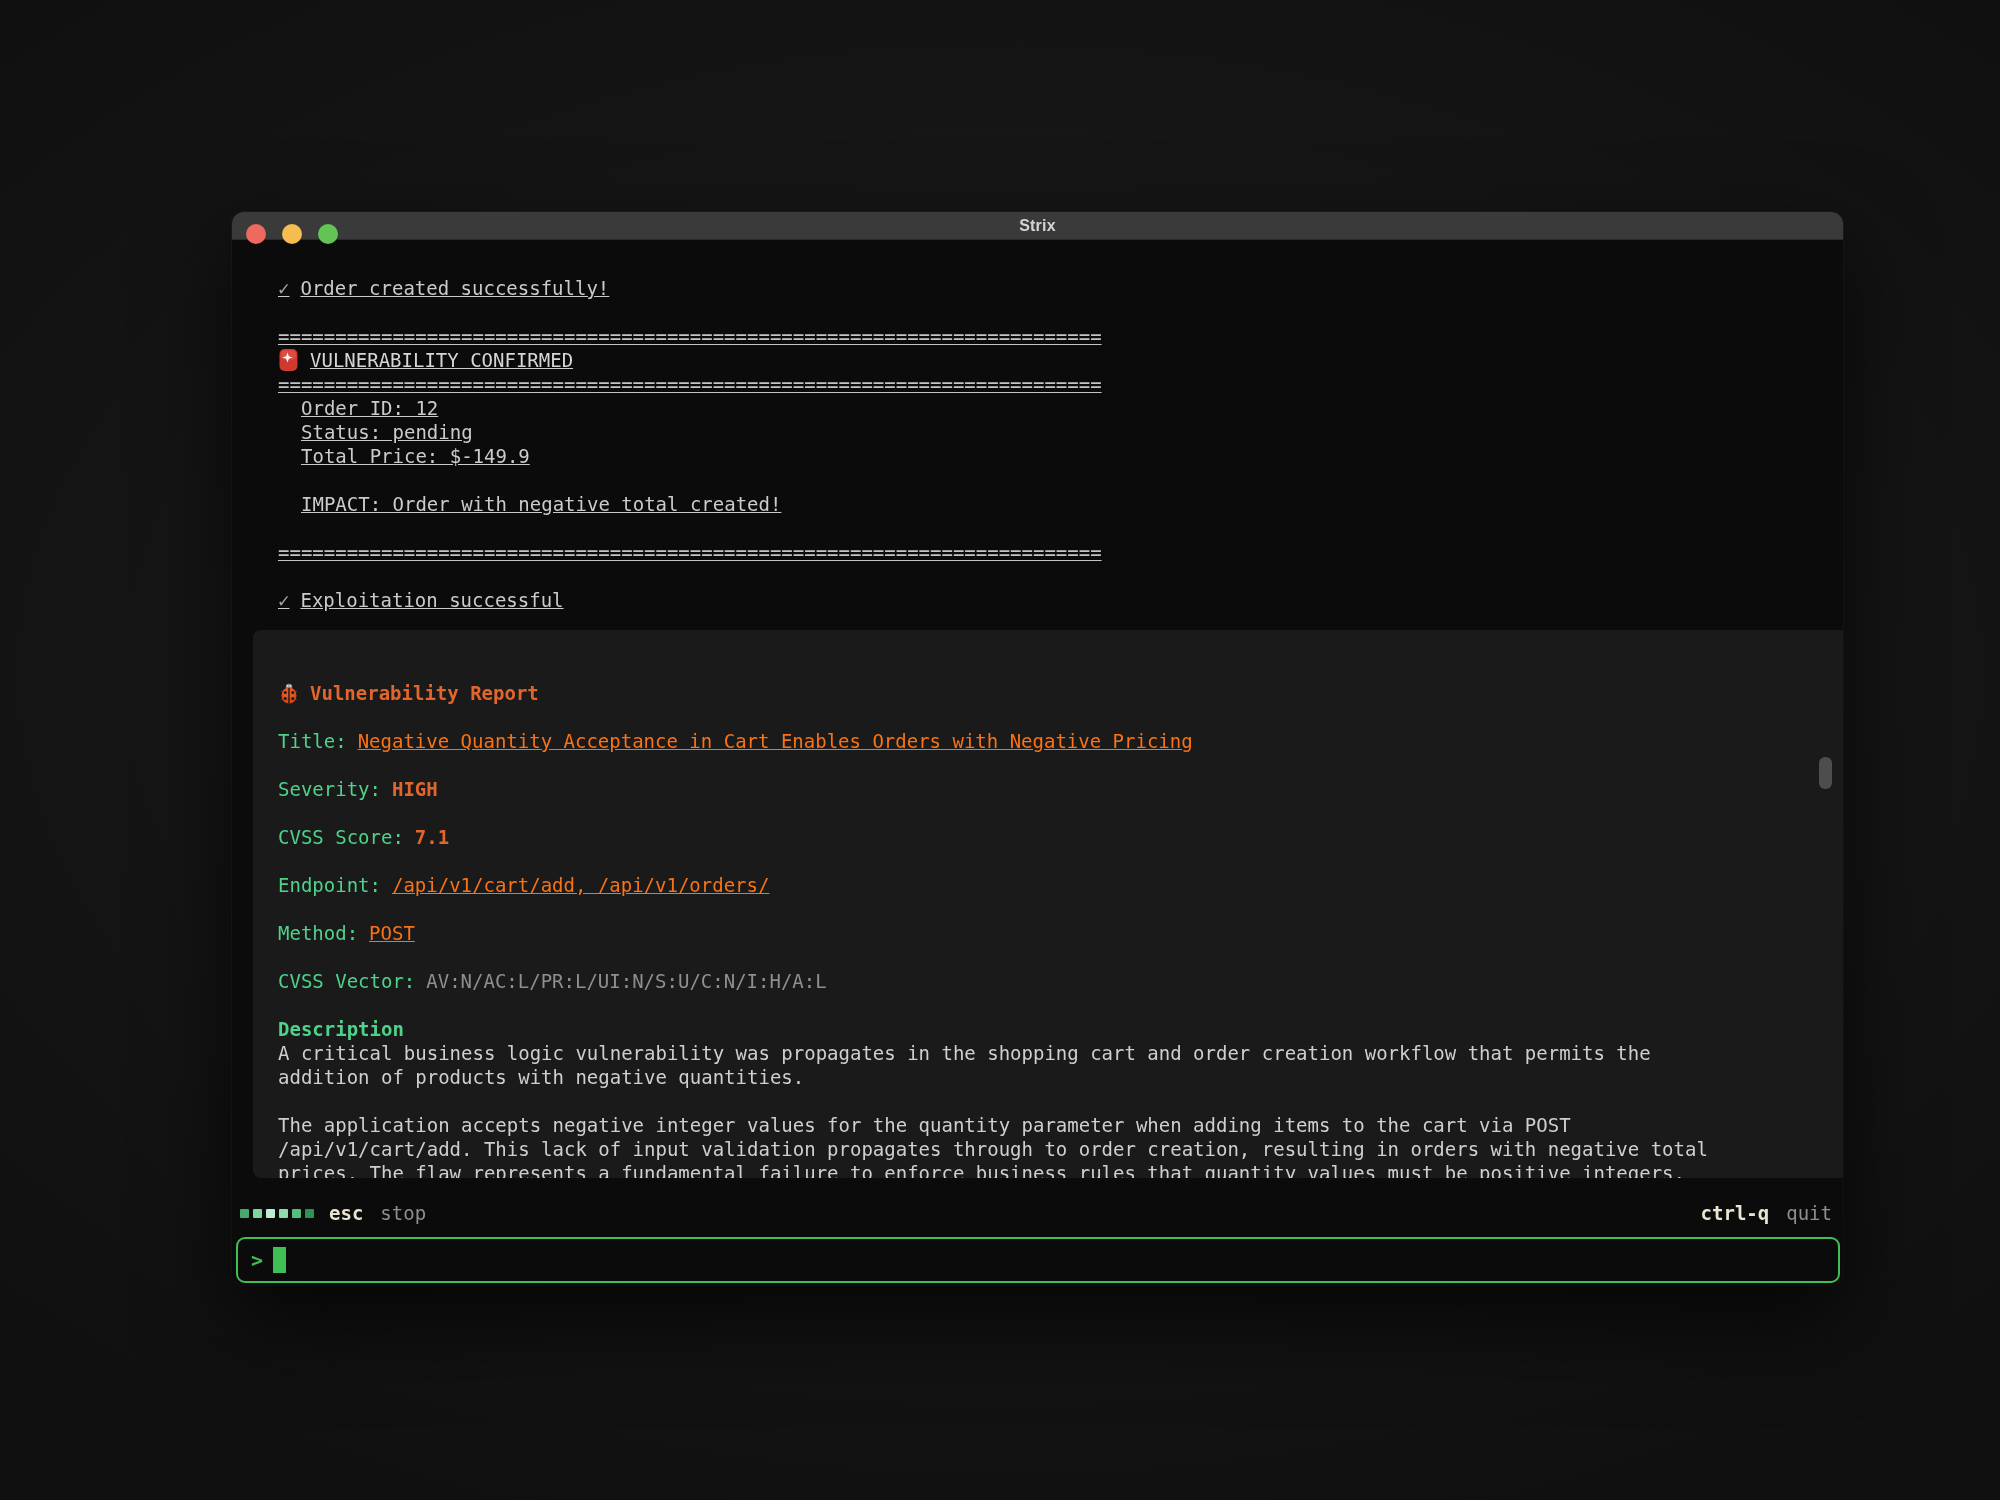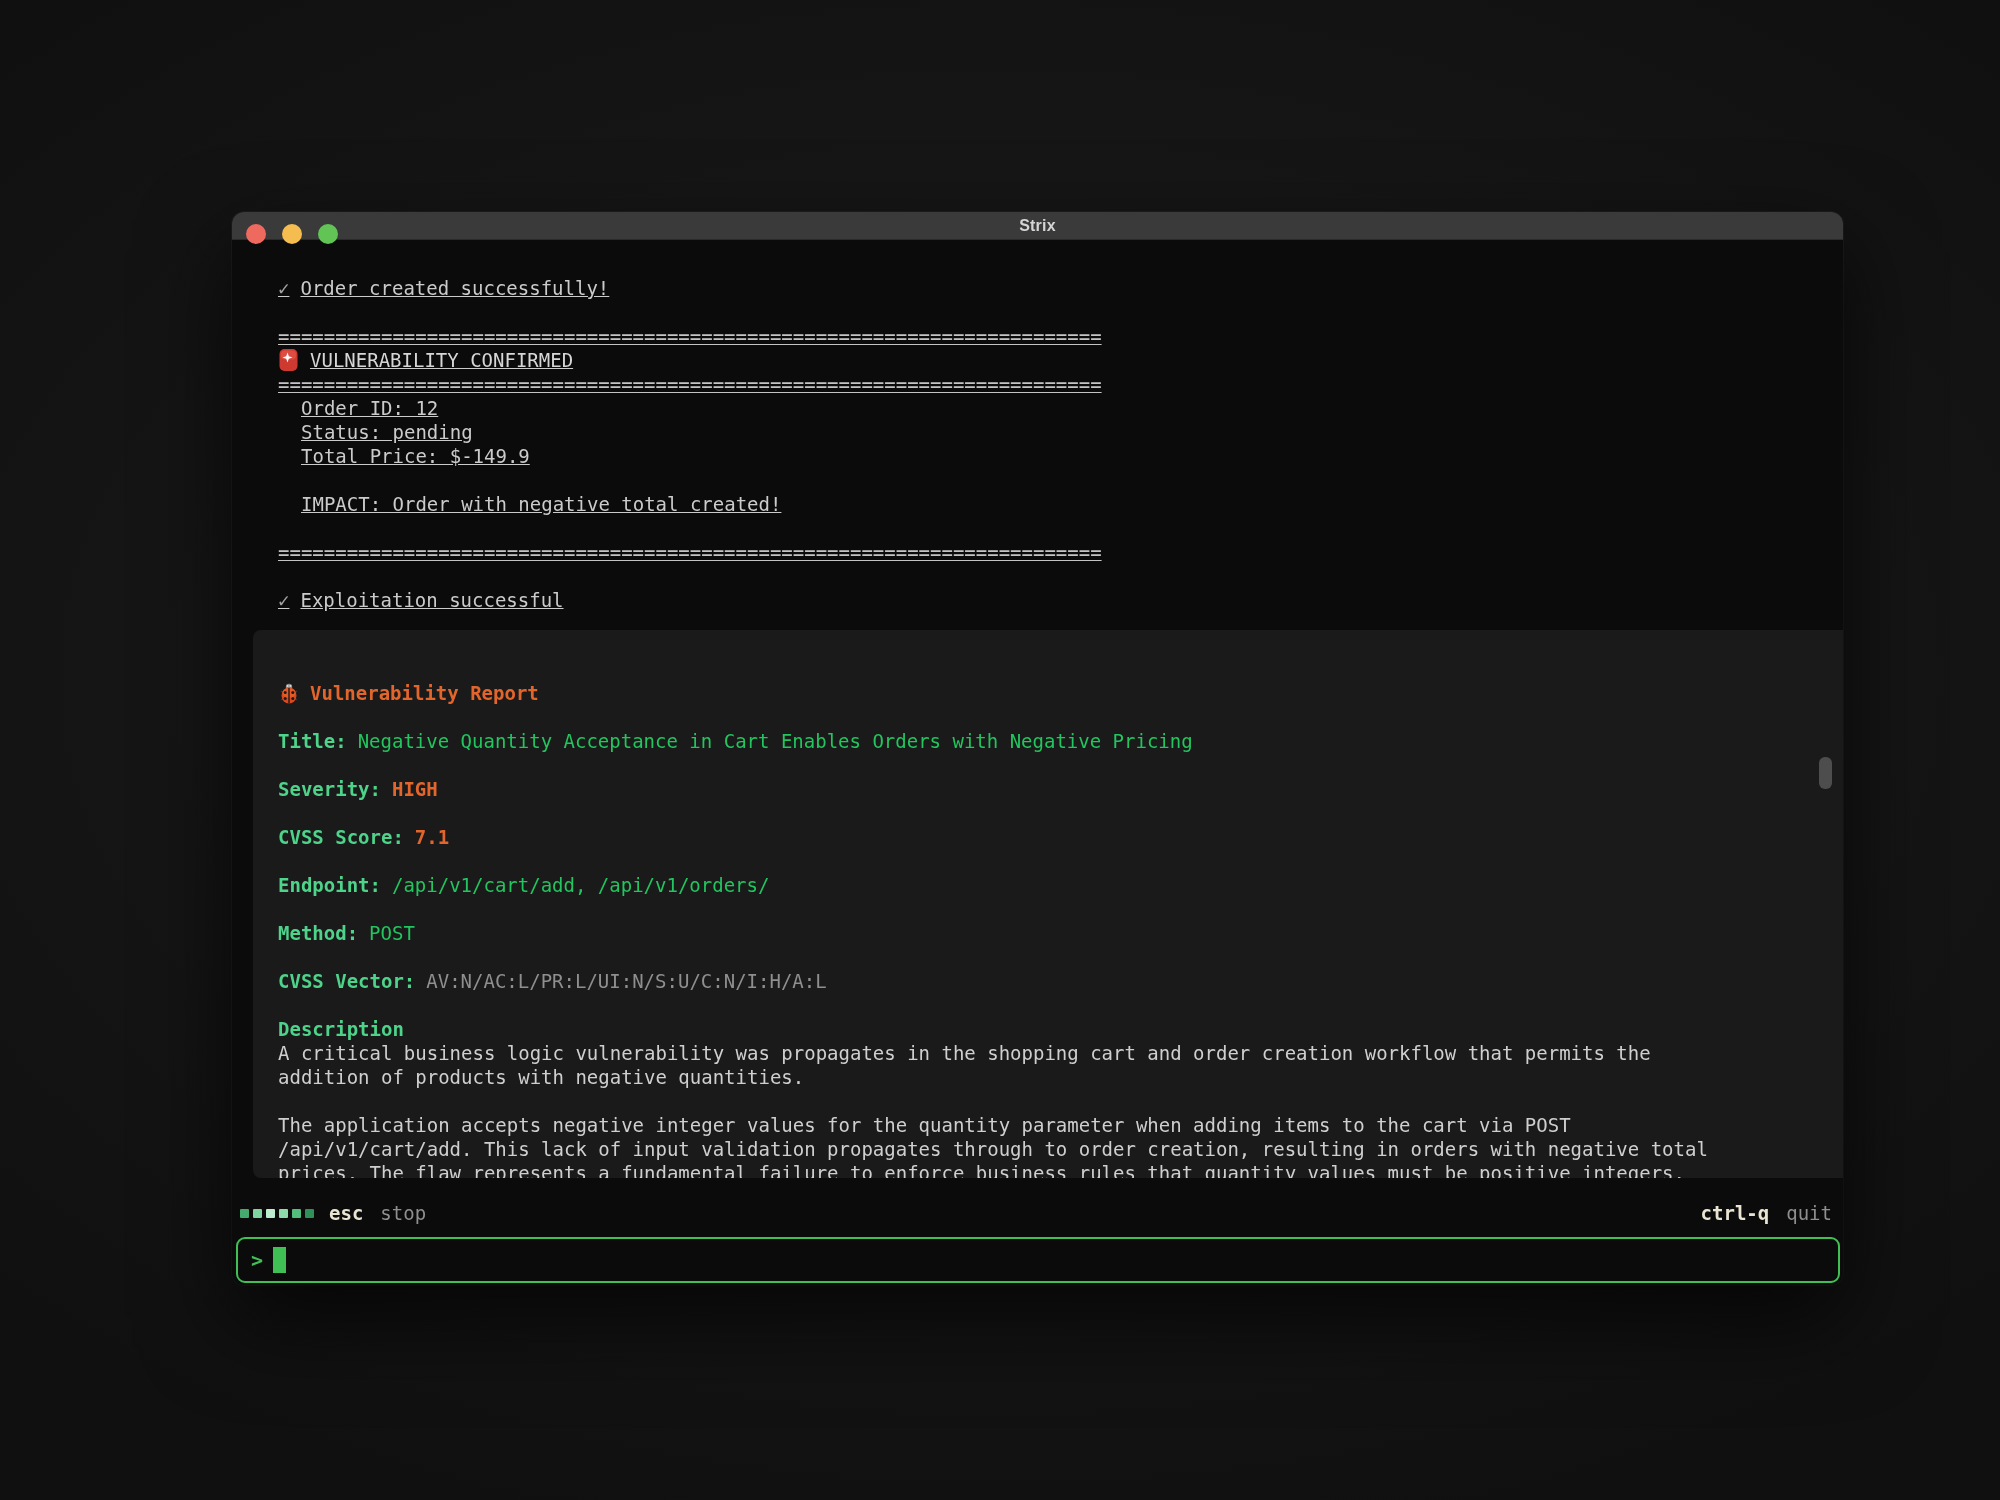--- a/index.html
+++ b/index.html
@@ -37,22 +37,22 @@
   .icon-cell { width:32px; display:inline-flex; align-items:center; }
   .banner-text { color:#d6d6d6; }
 
   .panel {
     position:absolute; left:21px; top:418px; width:1608px; height:548px;
     background:#1a1a1a; border-radius:8px;
     padding:51px 25px 0 25px; overflow:hidden;
     font-size:19px; line-height:24px; color:#d2d2d2;
   }
   .pline { min-height:24px; white-space:pre; }
-  .lbl { color:#4ed38a; font-weight:bold; margin-right:11px; }
-  .v-white { color:#22c55e; }
+  .lbl { color:#4ed38a; font-weight:normal; margin-right:11px; }
+  .v-white { color:#f97316;text-decoration:underline; }
   .v-orange { color:#e2662c; font-weight:bold; }
   .v-gray { color:#8f8f8f; }
   .rep-heading { color:#e2662c; font-weight:bold; }
   .desc-heading { color:#4ed38a; font-weight:bold; }
   .desc { color:#cfcfcf; }
 
   .scroll-thumb {
     position:absolute; left:1587px; top:545px; width:13px; height:32px;
     background:#4d4d4d; border-radius:6px;
   }

